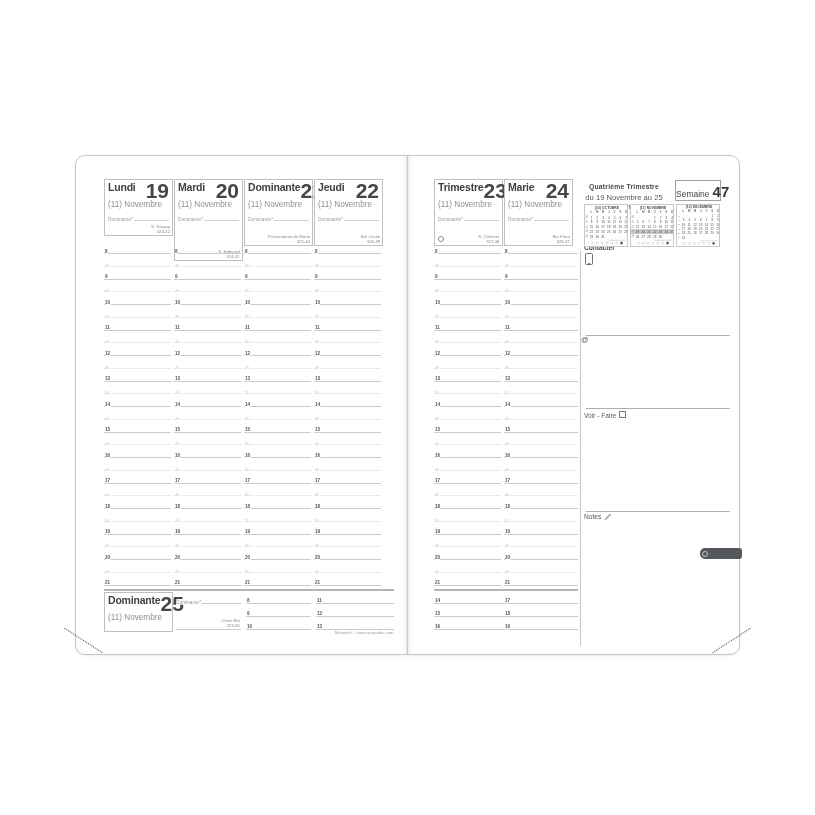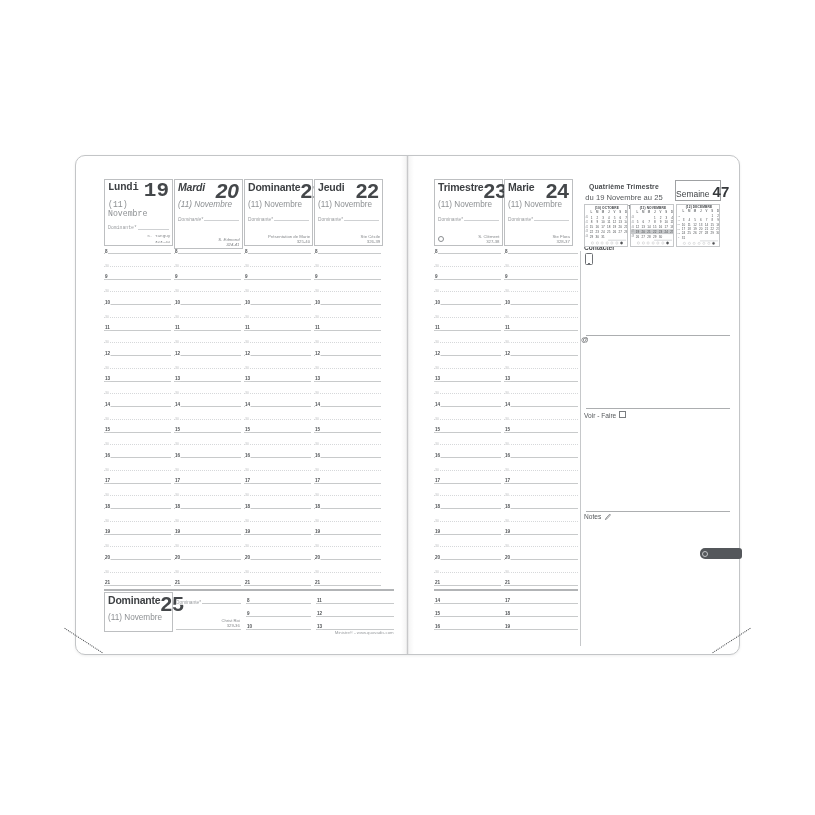--- a/index.html
+++ b/index.html
@@ -97,35 +97,35 @@
     </div>
 
     <div class="pline" style="top:355px;"></div>
     <div class="plabel" style="left:508px;top:357px;font-weight:normal;color:#55585b;">
       <span>Notes</span><svg class="pencil" width="7" height="7" viewBox="0 0 10 10">
           <path d="M2 9.5 L2.8 7.4 L8.2 1.6 L9.3 2.7 L3.9 8.5 Z" fill="none" stroke="#5a5d60" stroke-width="0.9"></path>
         </svg>
     </div>
 
     <div class="pfoot">Ministre® - www.quovadis.com</div>
-  <div class="hbox" style="left: 28px; top: 23px; width: 69px; height: 67px; font-family: Liberation Mono, monospace;">
+  <div class="hbox" style="left: 28px; top: 23px; width: 69px; height: 57px;">
         <div class="hrow1">
           <span class="hname">Lundi</span>
           <span class="hnum">19</span>
         </div>
         <div class="hmonth">(11) Novembre</div>
         <div class="hdom">
           <span class="hdomlab">Dominante*</span>
         </div>
         <div class="hsaint">
           <div>S. Tanguy</div>
           <div>323-42</div>
         </div>
       </div>
-      <div class="hbox" style="left: 98px; top: 23px; width: 69px; height: 70px; font-style: italic;">
+      <div class="hbox" style="left: 98px; top: 23px; width: 69px; height: 82px;">
         <div class="hrow1">
           <span class="hname">Mardi</span>
           <span class="hnum">20</span>
         </div>
         <div class="hmonth">(11) Novembre</div>
         <div class="hdom">
           <span class="hdomlab">Dominante*</span>
         </div>
         <div class="hsaint">
           <div>S. Edmond</div>

